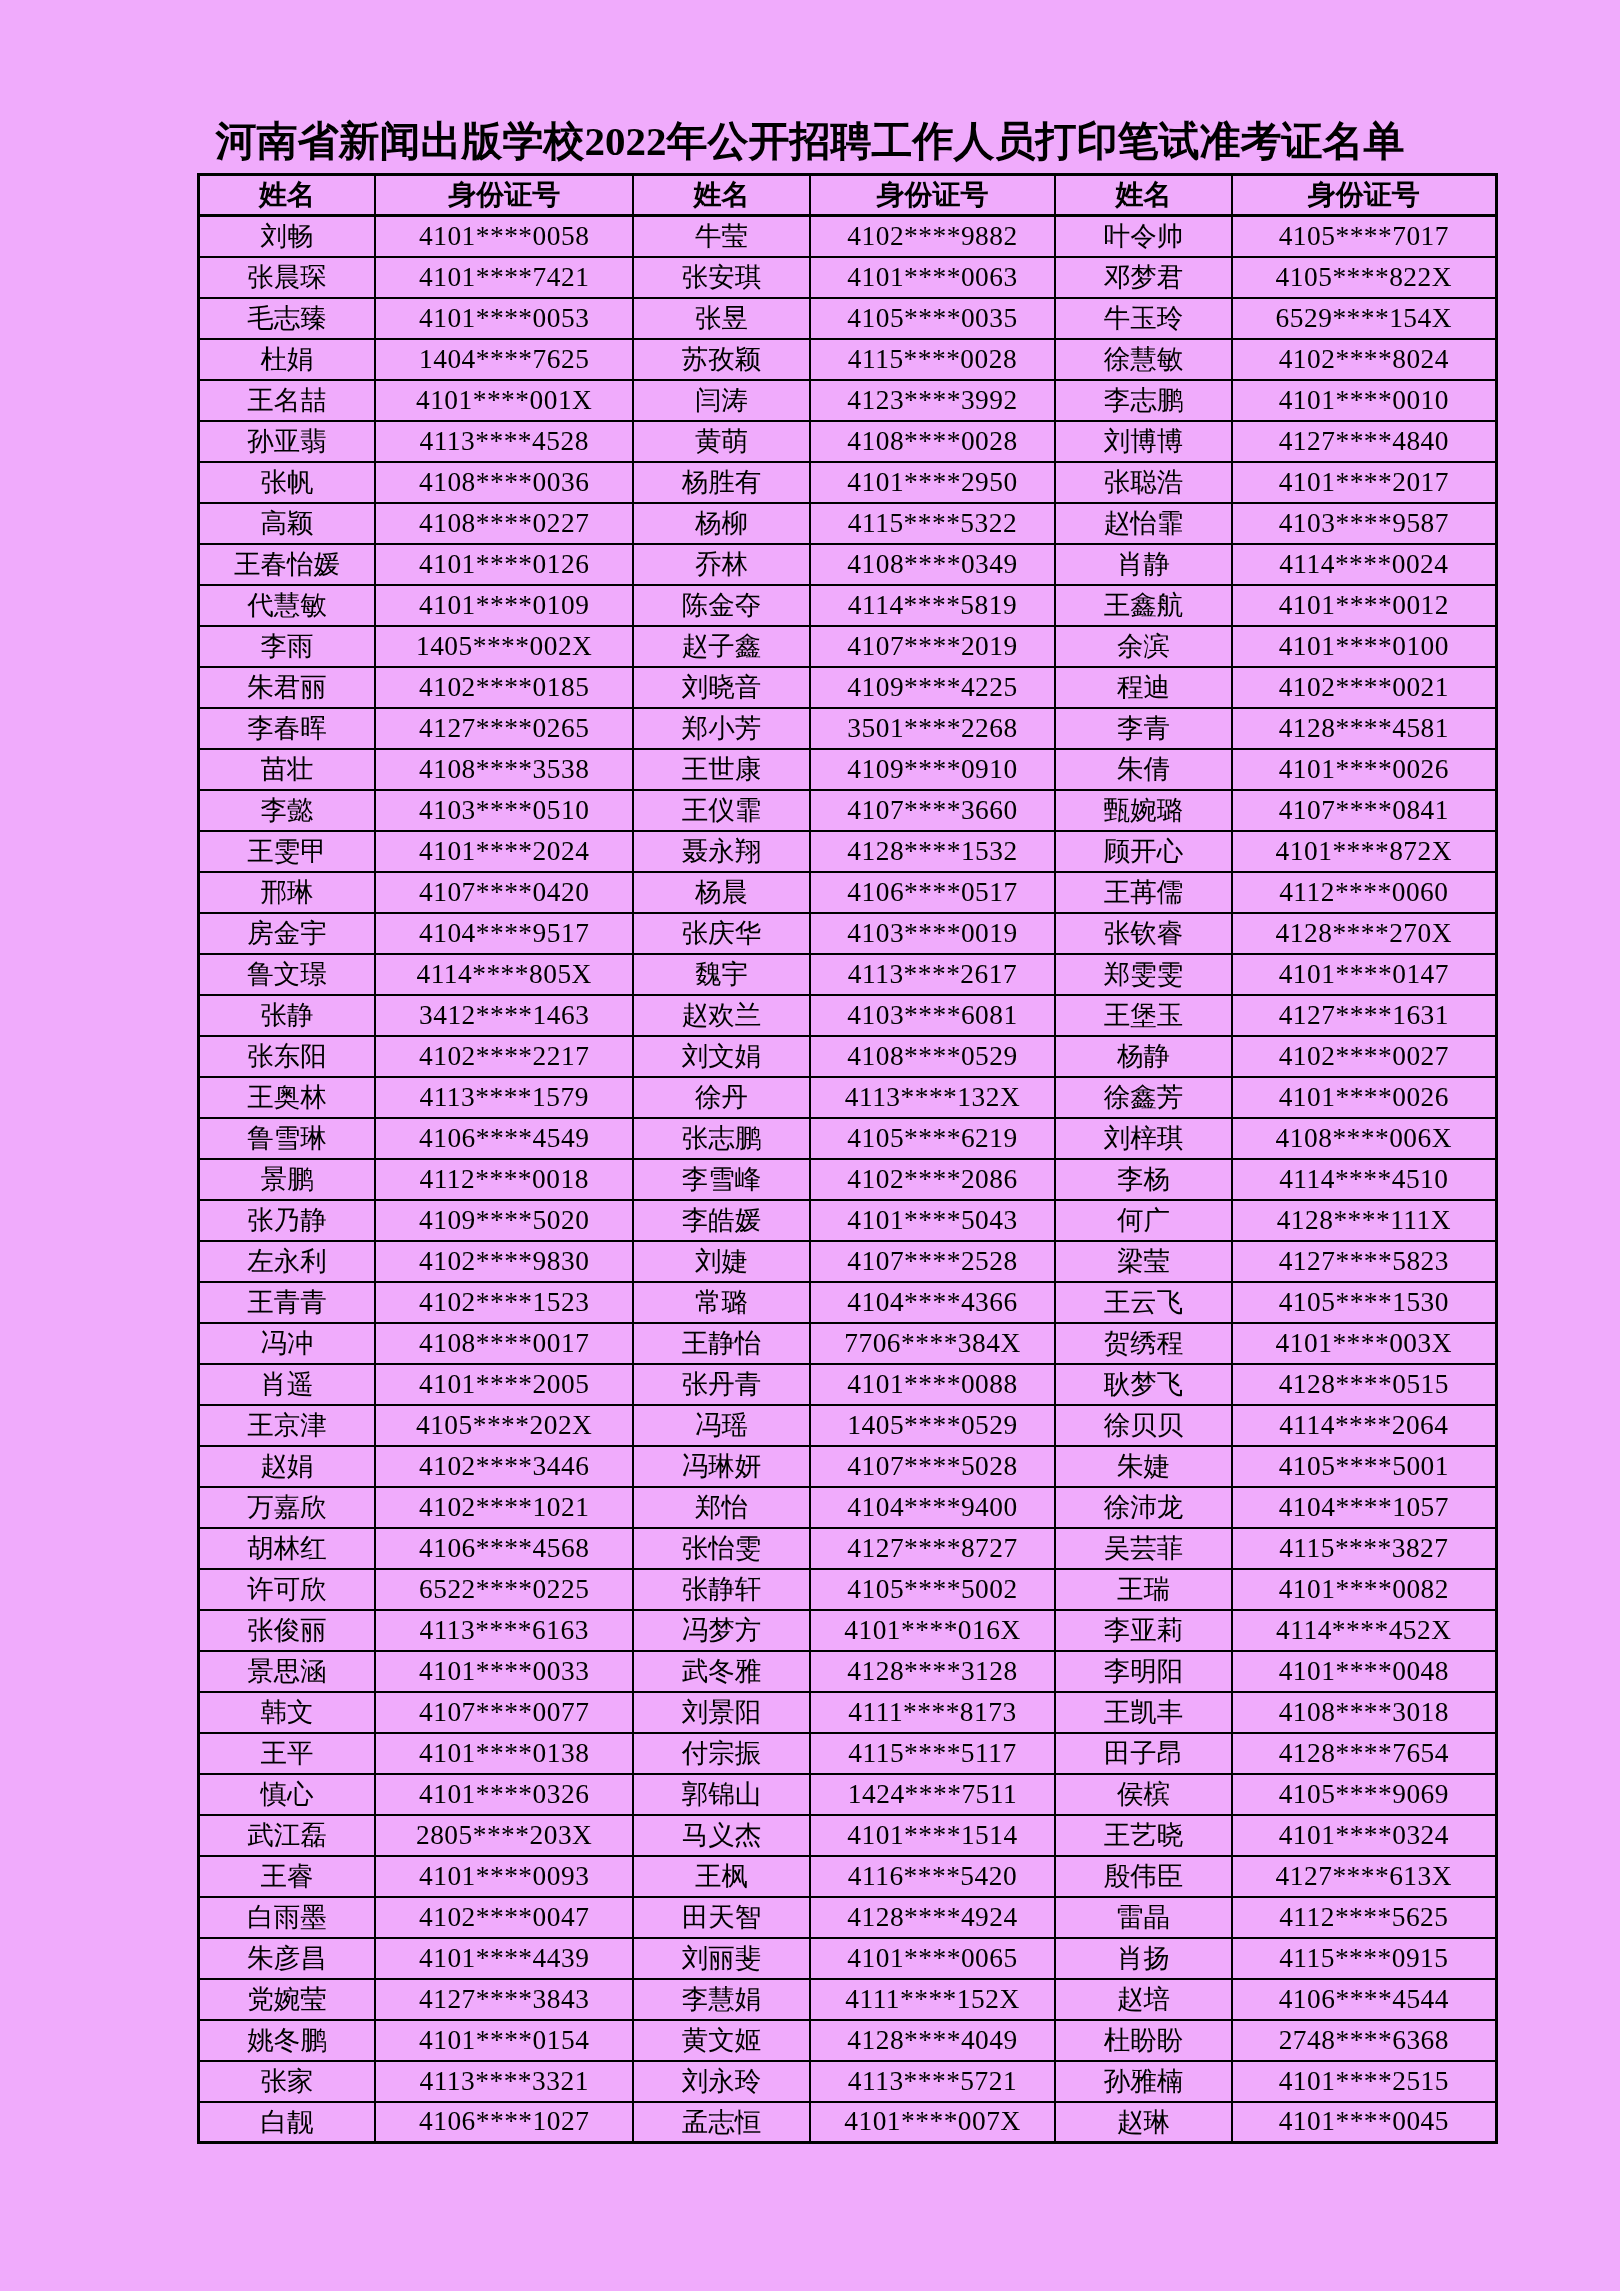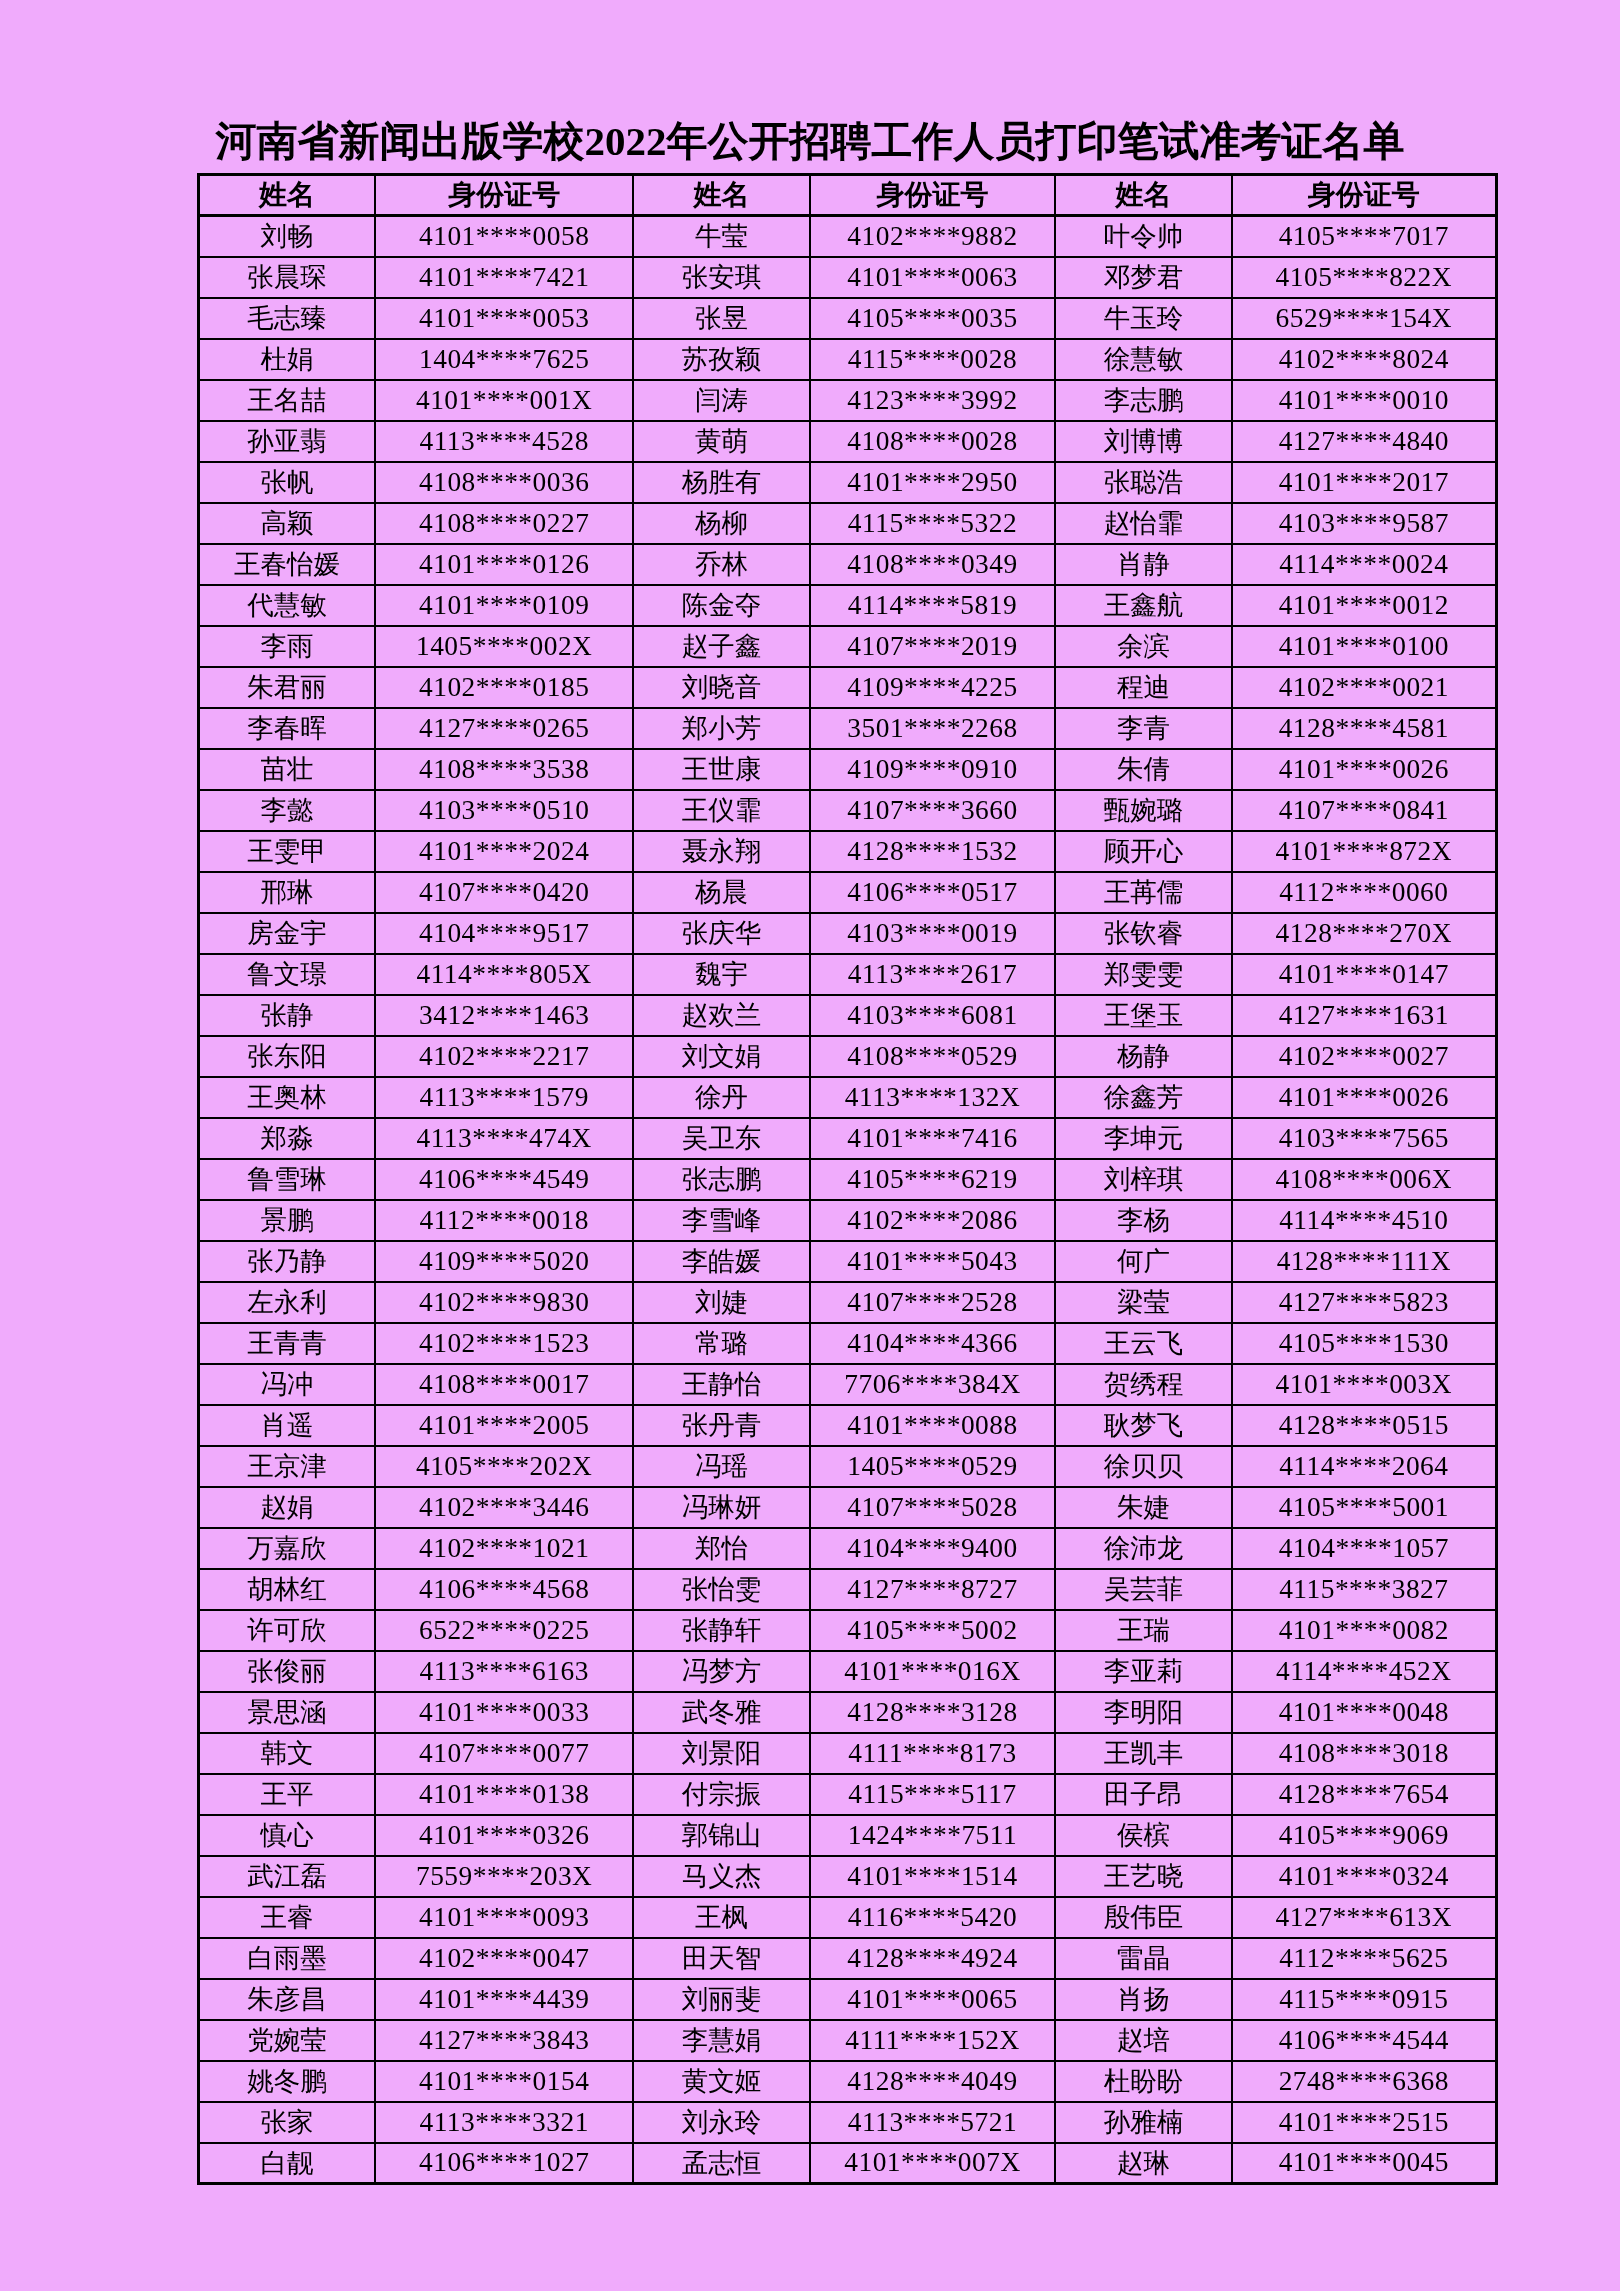--- a/index.html
+++ b/index.html
@@ -255,28 +255,20 @@
         </tr>
         <tr>
           <td class="name-cell">王奥林</td>
           <td class="id-cell">4113****1579</td>
           <td class="name-cell">徐丹</td>
           <td class="id-cell">4113****132X</td>
           <td class="name-cell">徐鑫芳</td>
           <td class="id-cell">4101****0026</td>
         </tr>
         <tr>
-          <td class="name-cell">郑淼</td>
-          <td class="id-cell">4113****474X</td>
-          <td class="name-cell">吴卫东</td>
-          <td class="id-cell">4101****7416</td>
-          <td class="name-cell">李坤元</td>
-          <td class="id-cell">4103****7565</td>
-        </tr>
-        <tr>
           <td class="name-cell">鲁雪琳</td>
           <td class="id-cell">4106****4549</td>
           <td class="name-cell">张志鹏</td>
           <td class="id-cell">4105****6219</td>
           <td class="name-cell">刘梓琪</td>
           <td class="id-cell">4108****006X</td>
         </tr>
         <tr>
           <td class="name-cell">景鹏</td>
           <td class="id-cell">4112****0018</td>
@@ -400,21 +392,21 @@
         <tr>
           <td class="name-cell">慎心</td>
           <td class="id-cell">4101****0326</td>
           <td class="name-cell">郭锦山</td>
           <td class="id-cell">1424****7511</td>
           <td class="name-cell">侯槟</td>
           <td class="id-cell">4105****9069</td>
         </tr>
         <tr>
           <td class="name-cell">武江磊</td>
-          <td class="id-cell">7559****203X</td>
+          <td class="id-cell">2805****203X</td>
           <td class="name-cell">马义杰</td>
           <td class="id-cell">4101****1514</td>
           <td class="name-cell">王艺晓</td>
           <td class="id-cell">4101****0324</td>
         </tr>
         <tr>
           <td class="name-cell">王睿</td>
           <td class="id-cell">4101****0093</td>
           <td class="name-cell">王枫</td>
           <td class="id-cell">4116****5420</td>

